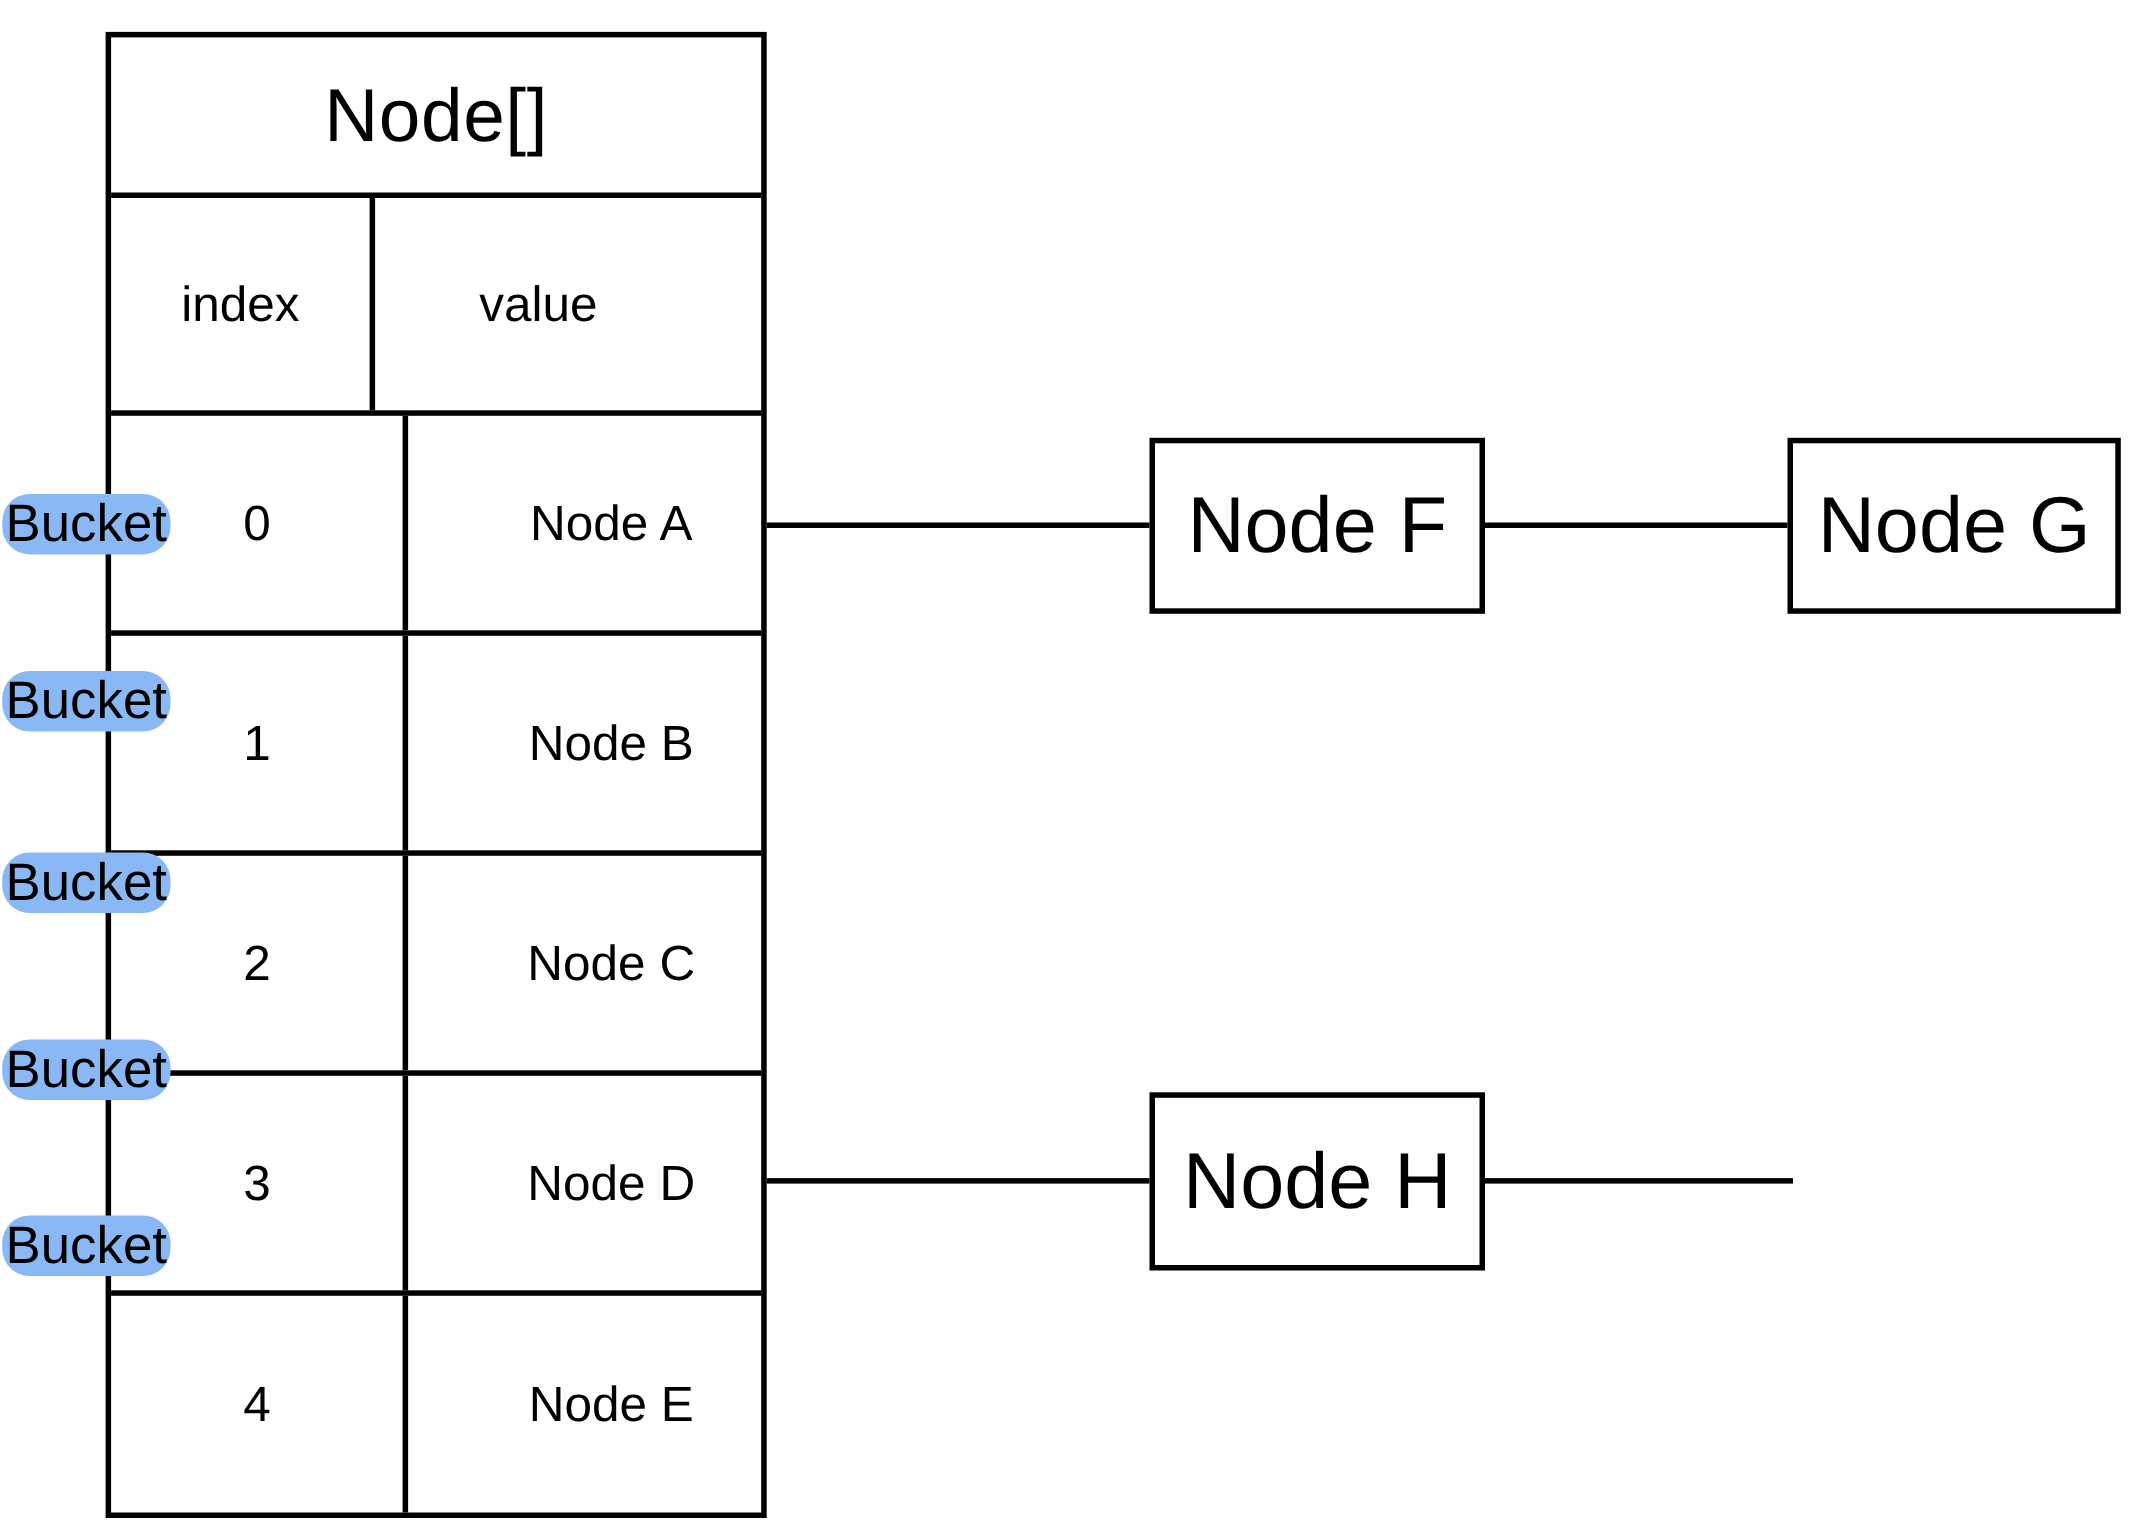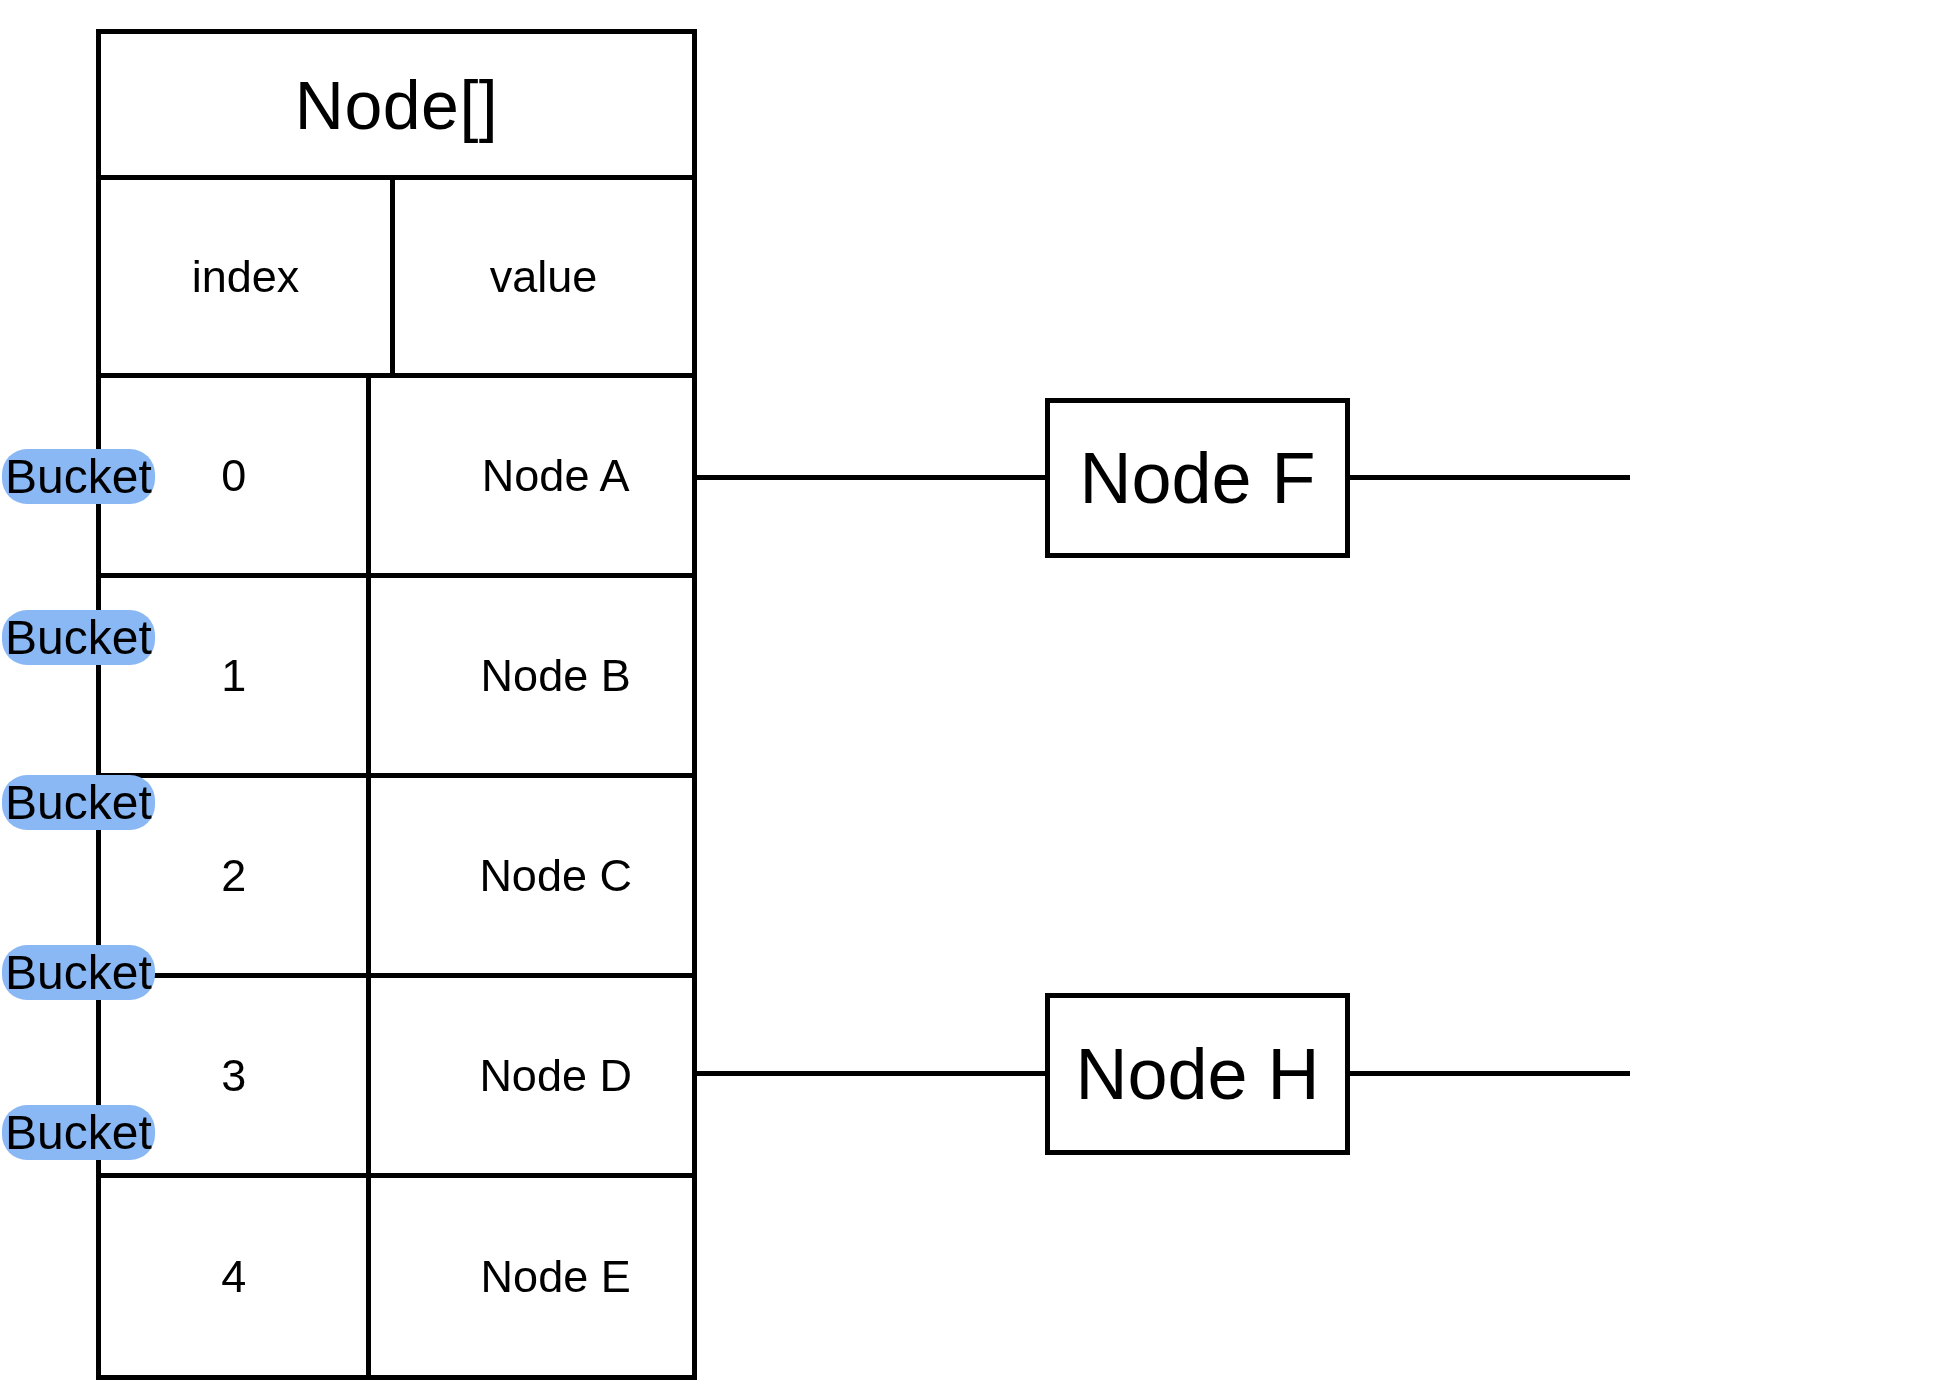--- a/index.html
+++ b/index.html
@@ -56,21 +56,21 @@
     display: flex;
   }
   .table-header-row .hcell {
     box-sizing: border-box;
     display: flex;
     align-items: center;
     justify-content: center;
     font-size: 45px;
     line-height: 1;
   }
-  .hcell.index-col { width: 294px; border-right: 5px solid #000000; }
+  .hcell.index-col { width: 240px; border-right: 5px solid #000000; }
   .hcell.value-col { width: 297px; }
 
   .table-body {
     position: absolute;
     left: 0;
     top: 344px;
     width: 100%;
   }
   .table-row {
     display: flex;
@@ -177,17 +177,18 @@
   </div>
 
   <div class="bucket-label" style="top:449px;">Bucket</div>
   <div class="bucket-label" style="top:610px;">Bucket</div>
   <div class="bucket-label" style="top:775px;">Bucket</div>
   <div class="bucket-label" style="top:945px;">Bucket</div>
   <div class="bucket-label" style="top:1105px;">Bucket</div>
 
   <div class="node-box" style="left:1045px; top:398px; width:305px; height:160px;">Node F</div>
 
+  <div class="node-box" style="left:1625px; top:398px; width:303px; height:160px;">Node G</div>
 
   <div class="node-box" style="left:1045px; top:993px; width:305px; height:162px;">Node H</div>
 
 
 </div>
 
 </body></html>

